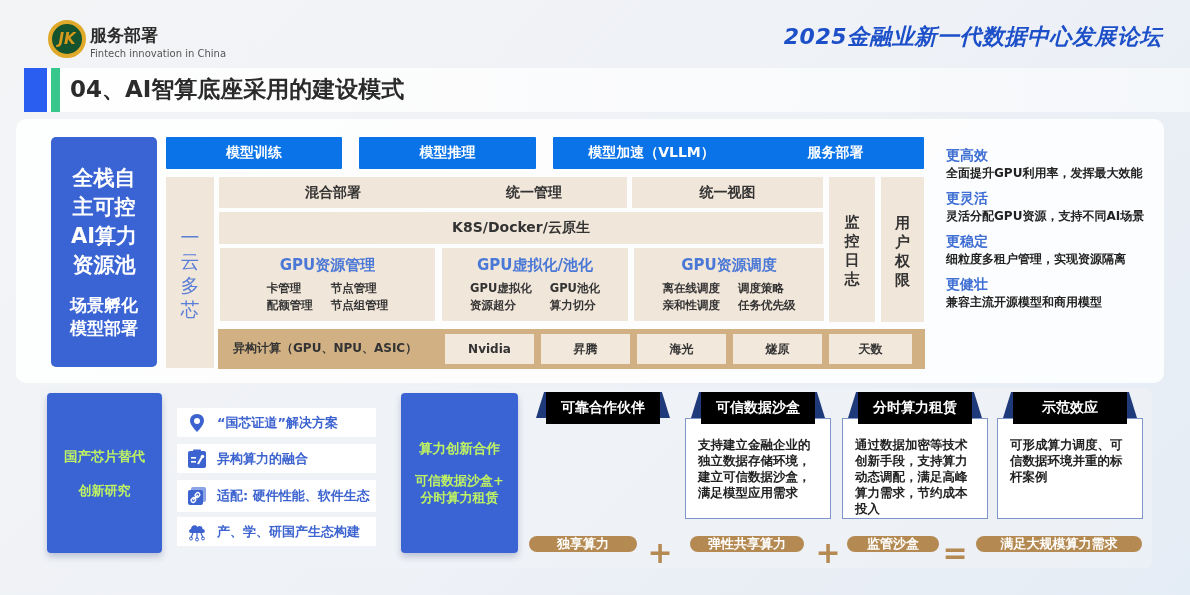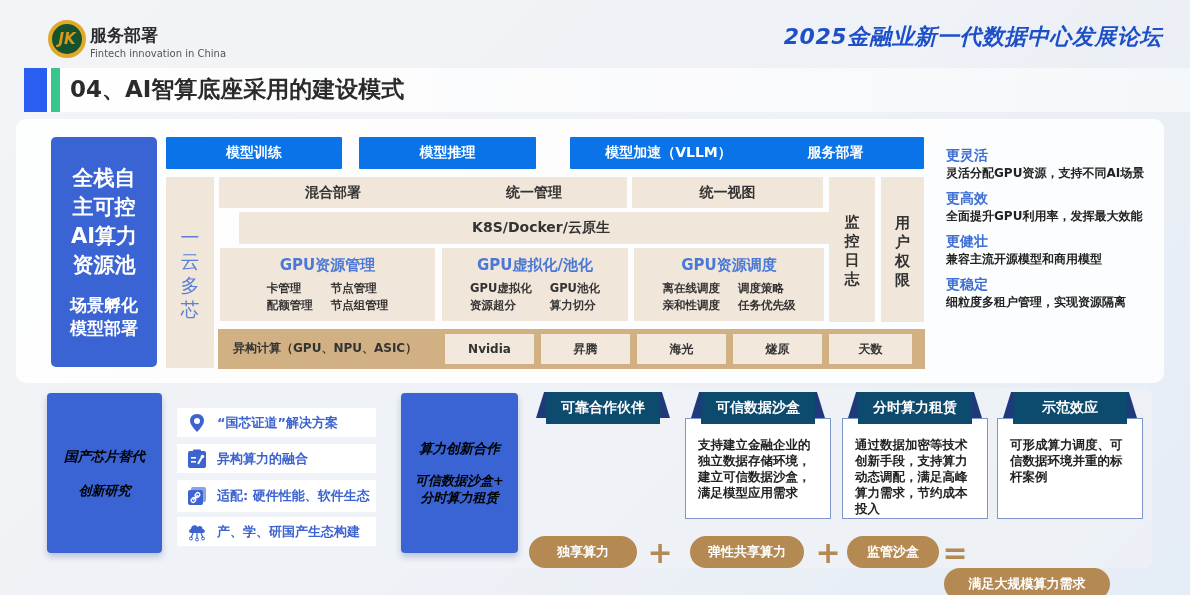--- a/index.html
+++ b/index.html
@@ -65,52 +65,51 @@
       display: flex; align-items: center; justify-content: center; }
 
     .benefits { left: 946px; top: 146px; width: 200px; }
     .benefit { margin-bottom: 8px; }
     .benefit .bt { font-size: 14px; font-weight: bold; color: #3f6fd3; line-height: 19px; }
     .benefit .bd { font-size: 12px; font-weight: bold; color: #222; line-height: 16px; }
 
     
     .bottom-panel { left: 40px; top: 388px; width: 1112px; height: 180px; background: rgba(240,242,246,0.7); border-radius: 6px; }
     .blue-box {
-      background: #3a63d3; border-radius: 4px; color: #000000; box-shadow: 0 4px 6px rgba(40,60,120,0.25);
+      background: #3a63d3; border-radius: 4px; color: #bef264; box-shadow: 0 4px 6px rgba(40,60,120,0.25);
       display: flex; flex-direction: column; justify-content: center; text-align: center;
       font-weight: bold;
-      font-style: italic;
     }
     .blue-box .l1 { font-size: 13.5px; margin-bottom: 16px; }
     .blue-box .l2 { font-size: 13px; line-height: 17px; }
     .list-item {
       left: 177px; width: 199px; height: 29px; background: #fff;
       display: flex; align-items: center; padding-left: 10px;
       font-size: 13px; font-weight: bold; color: #3c63cf;
     }
     .list-item .ico { width: 20px; height: 20px; margin-right: 10px; flex-shrink: 0; }
     .list-item .txt { line-height: 14px; }
 
     .card-wrap { top: 392px; width: 146px; height: 128px; }
     .card-tab-wings {
       position: absolute; left: 6px; top: 0px; width: 134px; height: 26px;
       background: #1f3a7a;
       clip-path: polygon(6% 0, 94% 0, 100% 100%, 0 100%);
     }
     .card-tab {
-      position: absolute; left: 16px; top: 0; width: 114px; height: 32px; background: #0c4a6e;
+      position: absolute; left: 16px; top: 0; width: 114px; height: 32px; background: #000000;
       color: #fff; font-size: 14px; font-weight: bold; display: flex; align-items: center; justify-content: center; z-index: 2;
     }
     .card-body {
       position: absolute; left: 0; top: 26px; width: 146px; height: 101px;
       background: #fff; border: 1px solid #7d95c8; padding: 18px 10px 6px 12px;
       font-size: 12.5px; font-weight: bold; color: #222; line-height: 16px;
     }
     .pill {
-      top: 536px; height: 32px; background: #b48a52; border-radius: 16px; color: #fff;
+      top: 536px; height: 16px; background: #b48a52; border-radius: 16px; color: #fff;
       font-size: 13px; font-weight: bold; display: flex; align-items: center; justify-content: center;
     }
     .op { top: 536px; height: 32px; color: #b48a52; font-size: 30px; font-weight: bold;
       display: flex; align-items: center; justify-content: center; width: 30px; }
   </style>
 </head>
 <body>
 
 <div class="abs logo">
   <div class="logo-circle">JK</div>
@@ -130,35 +129,35 @@
   <div class="big">全栈自</div>
   <div class="big">主可控</div>
   <div class="big">AI算力</div>
   <div class="big">资源池</div>
   <div class="small">场景孵化</div>
   <div class="small" style="margin-top:0">模型部署</div>
 </div>
 
 <div class="abs top-btn" style="left:166px;width:176px;">模型训练</div>
 <div class="abs top-btn" style="left:359px;width:177px;">模型推理</div>
-<div class="abs top-btn" style="left:570px;width:197px;">模型加速（VLLM）</div>
+<div class="abs top-btn" style="left:553px;width:197px;">模型加速（VLLM）</div>
 <div class="abs top-btn" style="left:747px;width:177px;">服务部署</div>
 
 <div class="abs beige cloud-col">
   <span>一</span>
   <span>云</span>
   <span>多</span>
   <span>芯</span>
 </div>
 
 <div class="abs beige cell" style="left:219px;top:177px;width:228px;height:31px;">混合部署</div>
 <div class="abs beige cell" style="left:441px;top:177px;width:186px;height:31px;">统一管理</div>
 <div class="abs beige cell" style="left:632px;top:177px;width:191px;height:31px;">统一视图</div>
 
-<div class="abs beige cell" style="left:219px;top:212px;width:604px;height:32px;margin-left:20px;">K8S/Docker/云原生</div>
+<div class="abs beige cell" style="left:219px;top:212px;width:604px;height:32px;">K8S/Docker/云原生</div>
 
 <div class="abs beige cell module" style="left:220px;top:248px;width:215px;height:73px;">
   <div class="mtitle">GPU资源管理</div>
   <div class="mgrid">
     <span>卡管理</span>
     <span>节点管理</span>
     <span>配额管理</span>
     <span>节点组管理</span>
   </div>
 </div>
@@ -197,34 +196,34 @@
 <div class="abs hetero-bar"></div>
 <div class="abs hetero-label">异构计算（GPU、NPU、ASIC）</div>
 <div class="abs chip" style="left:445px;width:89px;">Nvidia</div>
 <div class="abs chip" style="left:541px;width:89px;">昇腾</div>
 <div class="abs chip" style="left:637px;width:89px;">海光</div>
 <div class="abs chip" style="left:733px;width:89px;">燧原</div>
 <div class="abs chip" style="left:829px;width:83px;">天数</div>
 
 <div class="abs benefits">
   <div class="benefit">
+    <div class="bt">更高效</div>
+    <div class="bd">全面提升GPU利用率，发挥最大效能</div>
+  </div>
+  <div class="benefit">
     <div class="bt">更灵活</div>
     <div class="bd">灵活分配GPU资源，支持不同AI场景</div>
   </div>
   <div class="benefit">
-    <div class="bt">更高效</div>
-    <div class="bd">全面提升GPU利用率，发挥最大效能</div>
+    <div class="bt">更稳定</div>
+    <div class="bd">细粒度多租户管理，实现资源隔离</div>
   </div>
   <div class="benefit">
     <div class="bt">更健壮</div>
     <div class="bd">兼容主流开源模型和商用模型</div>
-  </div>
-  <div class="benefit">
-    <div class="bt">更稳定</div>
-    <div class="bd">细粒度多租户管理，实现资源隔离</div>
   </div>
 </div>
 
 <div class="abs bottom-panel"></div>
 
 <div class="abs blue-box" style="left:47px;top:393px;width:115px;height:160px;">
   <div class="l1">国产芯片替代</div>
   <div class="l2">创新研究</div>
 </div>
 
@@ -292,13 +291,13 @@
   <div class="card-body">可形成算力调度、可信数据环境并重的标杆案例</div>
   <div class="card-tab">示范效应</div>
 </div>
 
 <div class="abs pill" style="left:529px;width:108px;">独享算力</div>
 <div class="abs op" style="left:645px;">+</div>
 <div class="abs pill" style="left:690px;width:114px;">弹性共享算力</div>
 <div class="abs op" style="left:813px;">+</div>
 <div class="abs pill" style="left:847px;width:92px;">监管沙盒</div>
 <div class="abs op" style="left:940px;">=</div>
-<div class="abs pill" style="left:944px;width:166px;margin-top:32px;">满足大规模算力需求</div>
+<div class="abs pill" style="left:976px;width:166px;">满足大规模算力需求</div>
 
 </body></html>

